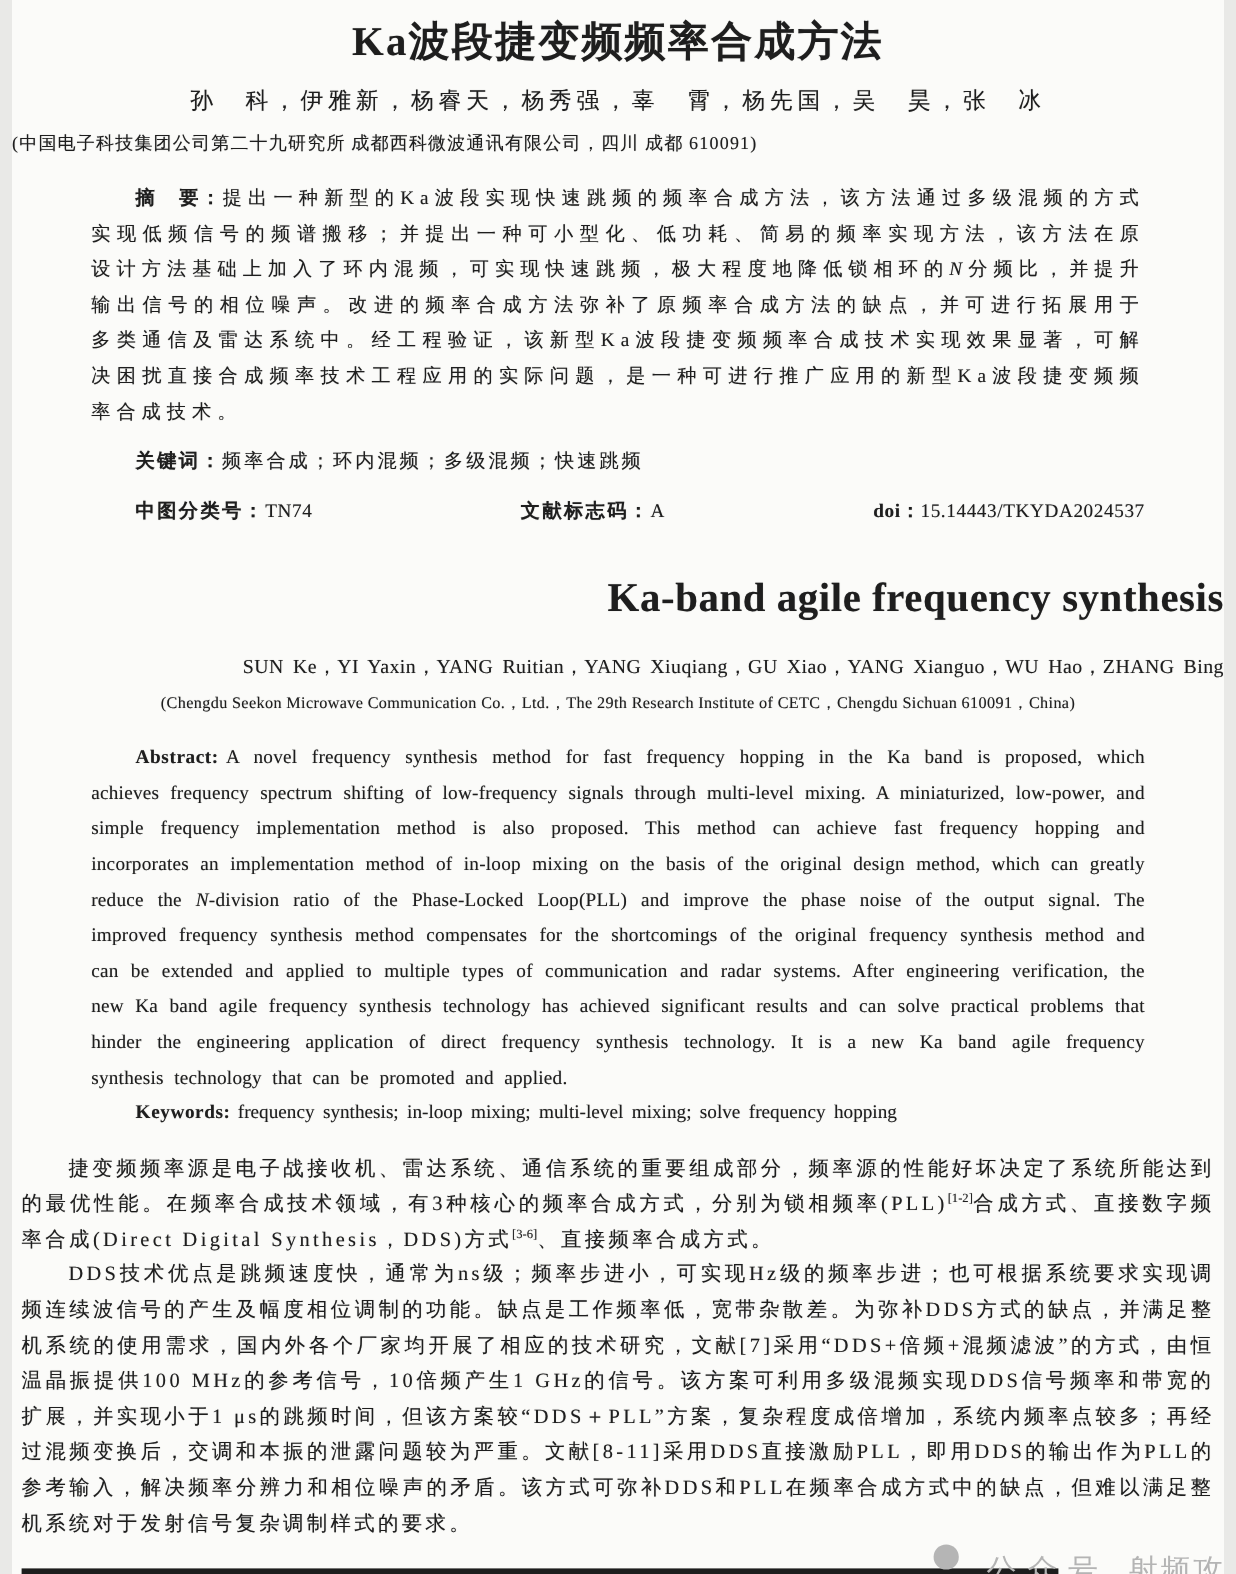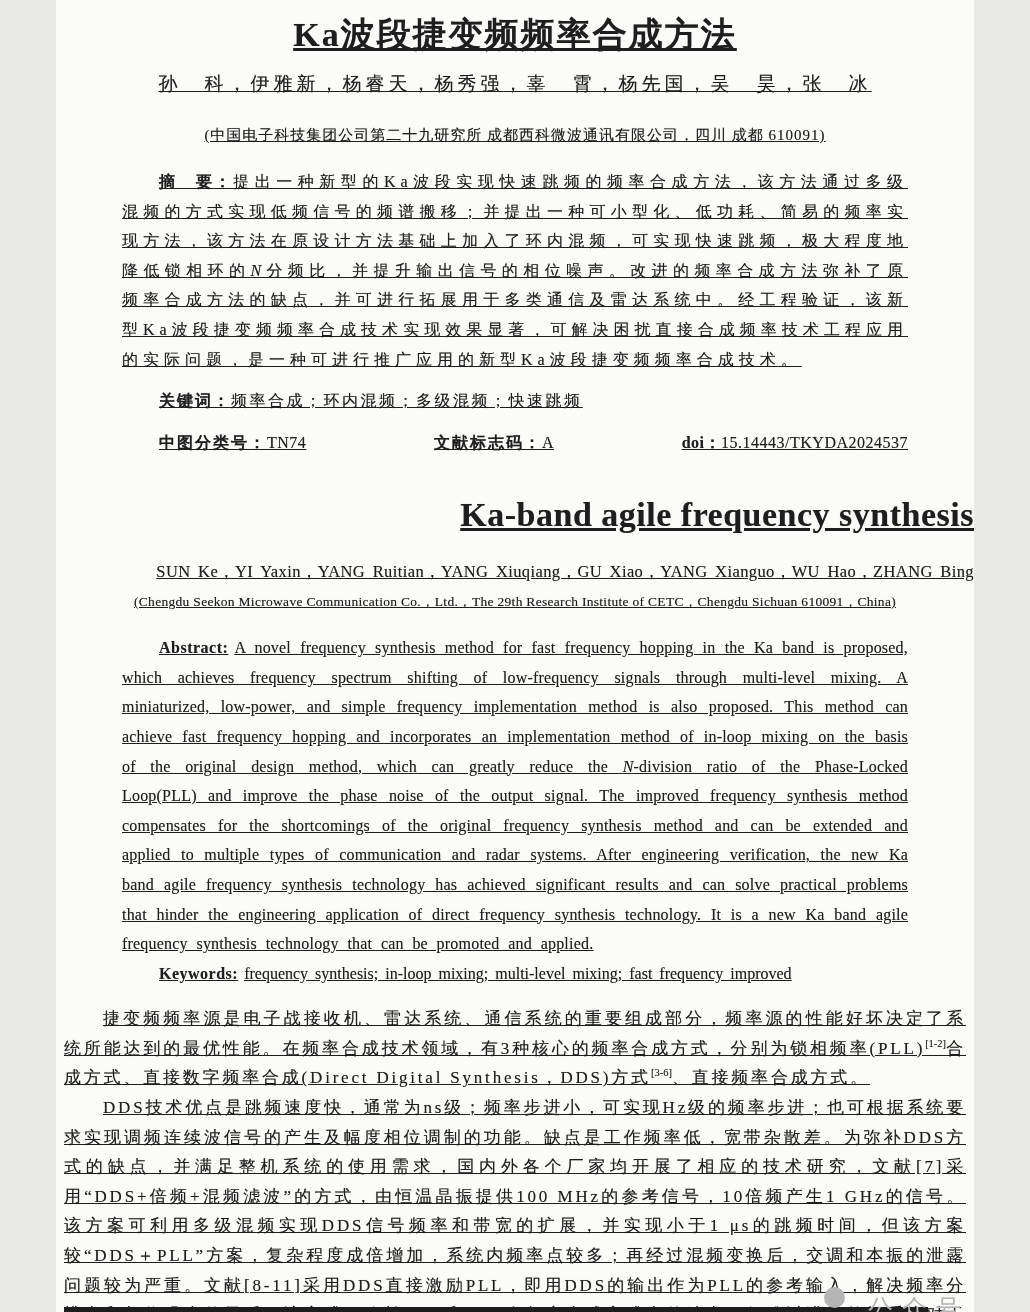--- a/index.html
+++ b/index.html
@@ -1,38 +1,37 @@
 <!DOCTYPE html>
 <html><head>
 <meta charset="utf-8">
 <style>
   html,body{margin:0;padding:0;background:#e9e9e7;}
   .page{
     position:relative;
-    width:918px;height:1312px;
+    width:1010px;height:1312px;
     margin:0 auto;
     background:#fbfbf9;
     overflow:hidden;
     color:#1e1e1e;
     font-family:"Liberation Serif","DejaVu Serif",serif;
     text-shadow:0 0 0.7px rgba(30,30,30,0.45);
-    text-decoration:underline;
   }
   .title-cn{
     margin:0;padding-top:12px;
     text-align:center;
     font-size:34px;font-weight:700;
     letter-spacing:2px;
   }
   .authors-cn{
     margin-top:13px;text-align:center;
     font-size:19px;letter-spacing:4px;
   }
   .affil-cn{
-    margin-top:29px;text-align:center;
+    margin-top:13px;
     font-size:15px;letter-spacing:1px;
   }
   .abs-cn{
     margin:22px 66px 0;
     font-size:16px;line-height:29.6px;
     letter-spacing:5px;
     text-align:justify;text-justify:inter-character;
     text-indent:37px;
   }
   .lbl-hei{
@@ -129,21 +128,21 @@
   </div>
 
   <h2 class="title-en">Ka-band agile frequency synthesis</h2>
 
   <div class="authors-en">SUN Ke，YI Yaxin，YANG Ruitian，YANG Xiuqiang，GU Xiao，YANG Xianguo，WU Hao，ZHANG Bing</div>
 
   <div class="affil-en">(Chengdu Seekon Microwave Communication Co.，Ltd.，The 29th Research Institute of CETC，Chengdu Sichuan 610091，China)</div>
 
   <p class="abs-en"><span class="lbl-b">Abstract:</span><span>A novel frequency synthesis method for fast frequency hopping in the Ka band is proposed, which achieves frequency spectrum shifting of low-frequency signals through multi-level mixing. A miniaturized, low-power, and simple frequency implementation method is also proposed. This method can achieve fast frequency hopping and incorporates an implementation method of in-loop mixing on the basis of the original design method, which can greatly reduce the <i>N</i>-division ratio of the Phase-Locked Loop(PLL) and improve the phase noise of the output signal. The improved frequency synthesis method compensates for the shortcomings of the original frequency synthesis method and can be extended and applied to multiple types of communication and radar systems. After engineering verification, the new Ka band agile frequency synthesis technology has achieved significant results and can solve practical problems that hinder the engineering application of direct frequency synthesis technology. It is a new Ka band agile frequency synthesis technology that can be promoted and applied.</span></p>
 
-  <p class="kw-en"><span class="lbl-b">Keywords:</span><span>frequency synthesis; in-loop mixing; multi-level mixing; fast frequency improved</span></p>
+  <p class="kw-en"><span class="lbl-b">Keywords:</span><span>frequency synthesis; in-loop mixing; multi-level mixing; solve frequency hopping</span></p>
 
   <div class="body-text">
     <p>捷变频频率源是电子战接收机、雷达系统、通信系统的重要组成部分，频率源的性能好坏决定了系统所能达到的最优性能。在频率合成技术领域，有3种核心的频率合成方式，分别为锁相频率(PLL)<sup>[1-2]</sup>合成方式、直接数字频率合成(Direct Digital Synthesis，DDS)方式<sup>[3-6]</sup>、直接频率合成方式。</p>
     <p>DDS技术优点是跳频速度快，通常为ns级；频率步进小，可实现Hz级的频率步进；也可根据系统要求实现调频连续波信号的产生及幅度相位调制的功能。缺点是工作频率低，宽带杂散差。为弥补DDS方式的缺点，并满足整机系统的使用需求，国内外各个厂家均开展了相应的技术研究，文献[7]采用“DDS+倍频+混频滤波”的方式，由恒温晶振提供100 MHz的参考信号，10倍频产生1 GHz的信号。该方案可利用多级混频实现DDS信号频率和带宽的扩展，并实现小于1 μs的跳频时间，但该方案较“DDS＋PLL”方案，复杂程度成倍增加，系统内频率点较多；再经过混频变换后，交调和本振的泄露问题较为严重。文献[8-11]采用DDS直接激励PLL，即用DDS的输出作为PLL的参考输入，解决频率分辨力和相位噪声的矛盾。该方式可弥补DDS和PLL在频率合成方式中的缺点，但难以满足整机系统对于发射信号复杂调制样式的要求。</p>
   </div>
 
   <div class="footnote-rule"></div>
 
   <span class="wm-circle"></span>
   <span class="wm-text-left">公众号</span>

